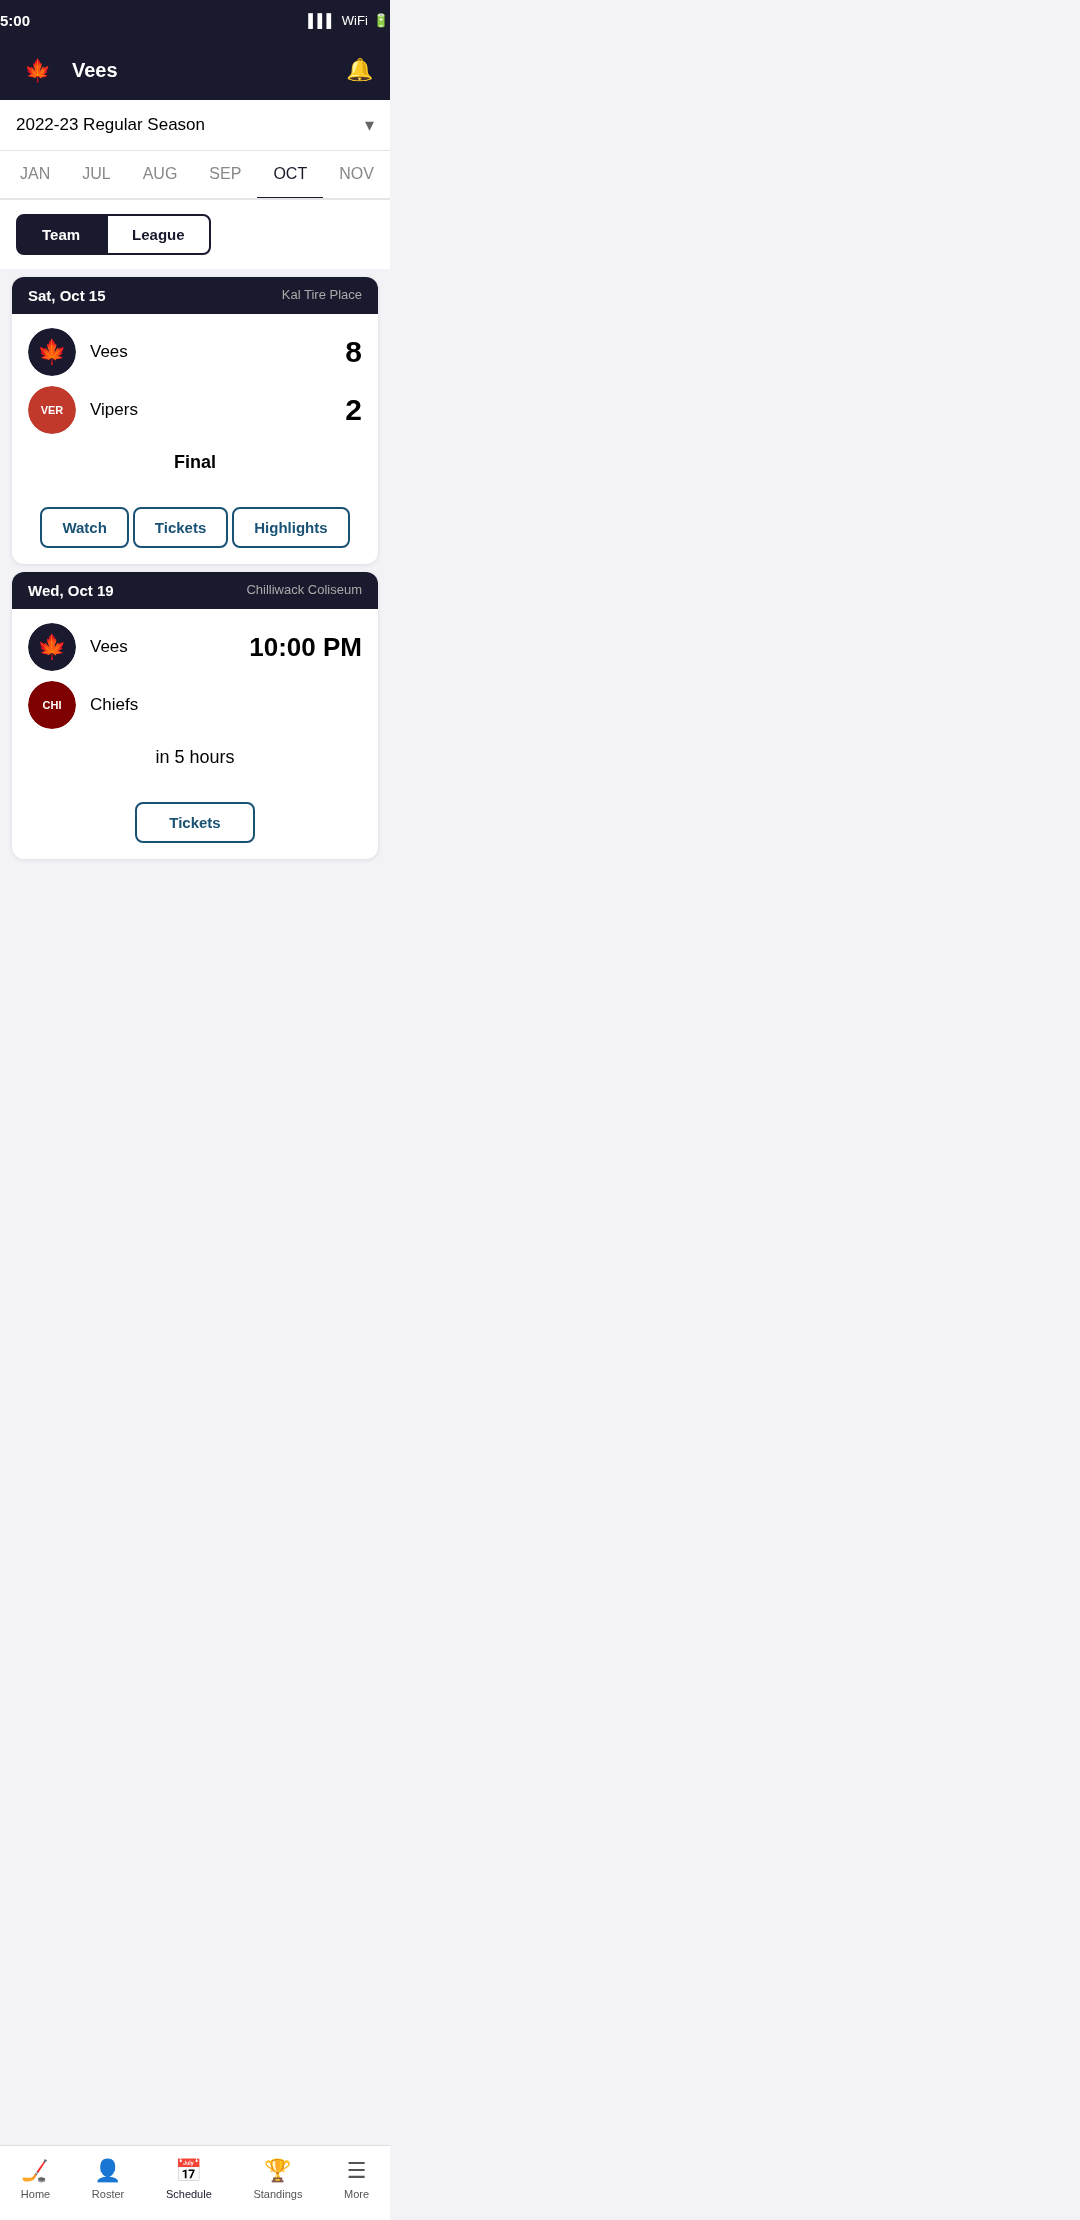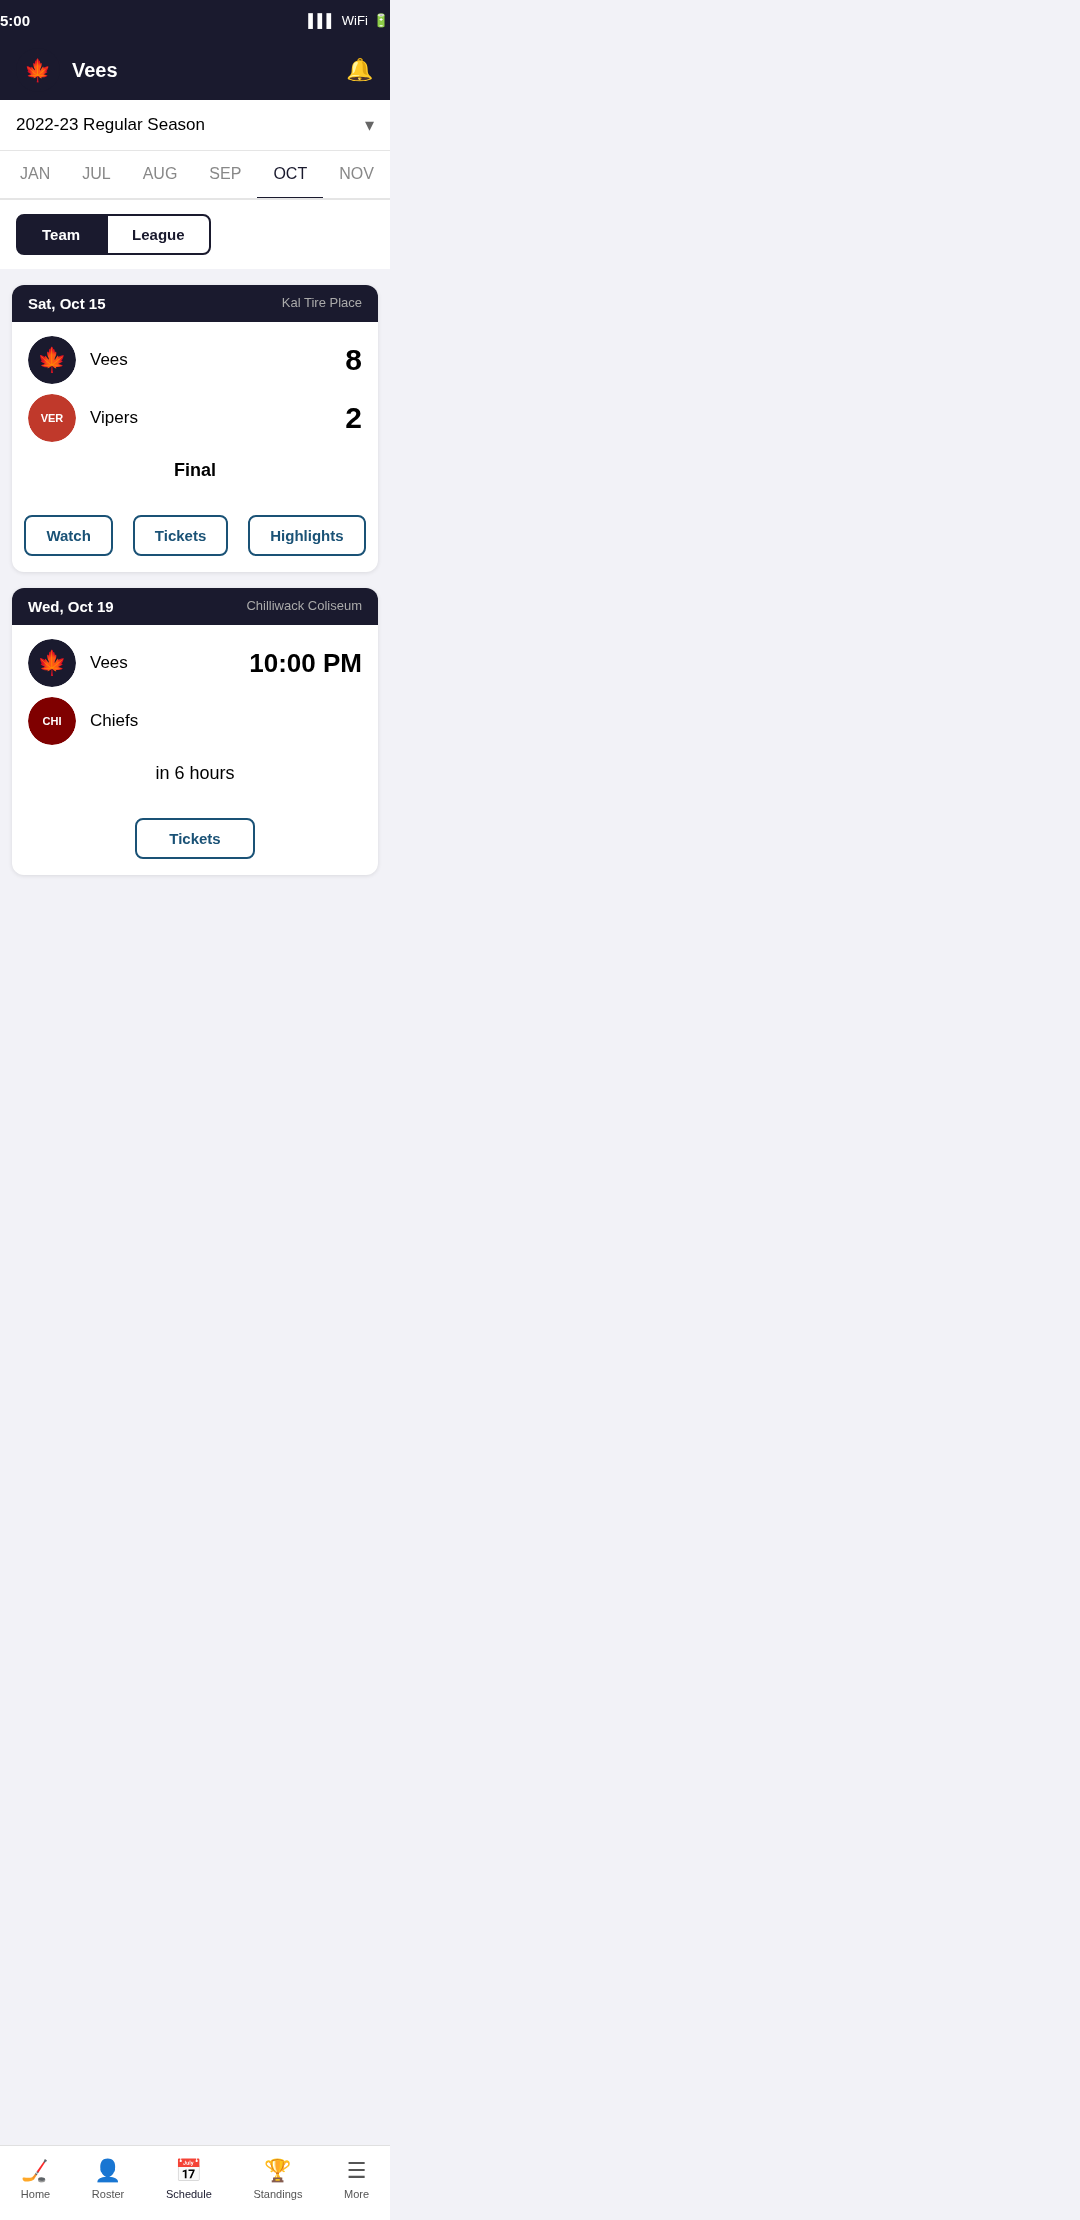--- a/index.html
+++ b/index.html
@@ -131,21 +131,21 @@
     .toggle-btn:first-child {
       border-radius: 8px 0 0 8px;
     }
     .toggle-btn:last-child {
       border-radius: 0 8px 8px 0;
     }
 
     
     .game-card {
       background: white;
-      margin: 16px 12px;
+      margin: 8px 12px;
       border-radius: 12px;
       overflow: hidden;
       box-shadow: 0 1px 4px rgba(0,0,0,0.1);
     }
     .game-header {
       background: #1a1a2e;
       display: flex;
       justify-content: space-between;
       padding: 10px 16px;
     }
@@ -211,21 +211,21 @@
       font-size: 18px;
       font-weight: 500;
       color: #000;
       padding: 8px 0;
     }
 
     
     .game-actions {
       display: flex;
       justify-content: center;
-      gap: 20px;
+      gap: 4px;
       padding: 12px 16px 16px;
     }
     .action-btn {
       padding: 10px 20px;
       border: 2px solid #1a5276;
       border-radius: 8px;
       background: white;
       color: #1a5276;
       font-size: 15px;
       font-weight: 600;
@@ -393,21 +393,21 @@
       <span class="team-name-game">Vees</span>
       <span class="game-time">10:00 PM</span>
     </div>
 
     <div class="team-row">
       <div class="team-logo-small">
         <div class="chiefs-logo">CHI</div>
       </div>
       <span class="team-name-game">Chiefs</span>
     </div>
-    <div class="game-time-sub">in 6 hours</div>
+    <div class="game-time-sub">in 5 hours</div>
   </div>
   <div class="game-actions">
     <button class="action-btn tickets">Tickets</button>
   </div>
 </div>
 
 <div class="spacer"></div>
 
 <nav class="bottom-nav">
   <div class="nav-item">

